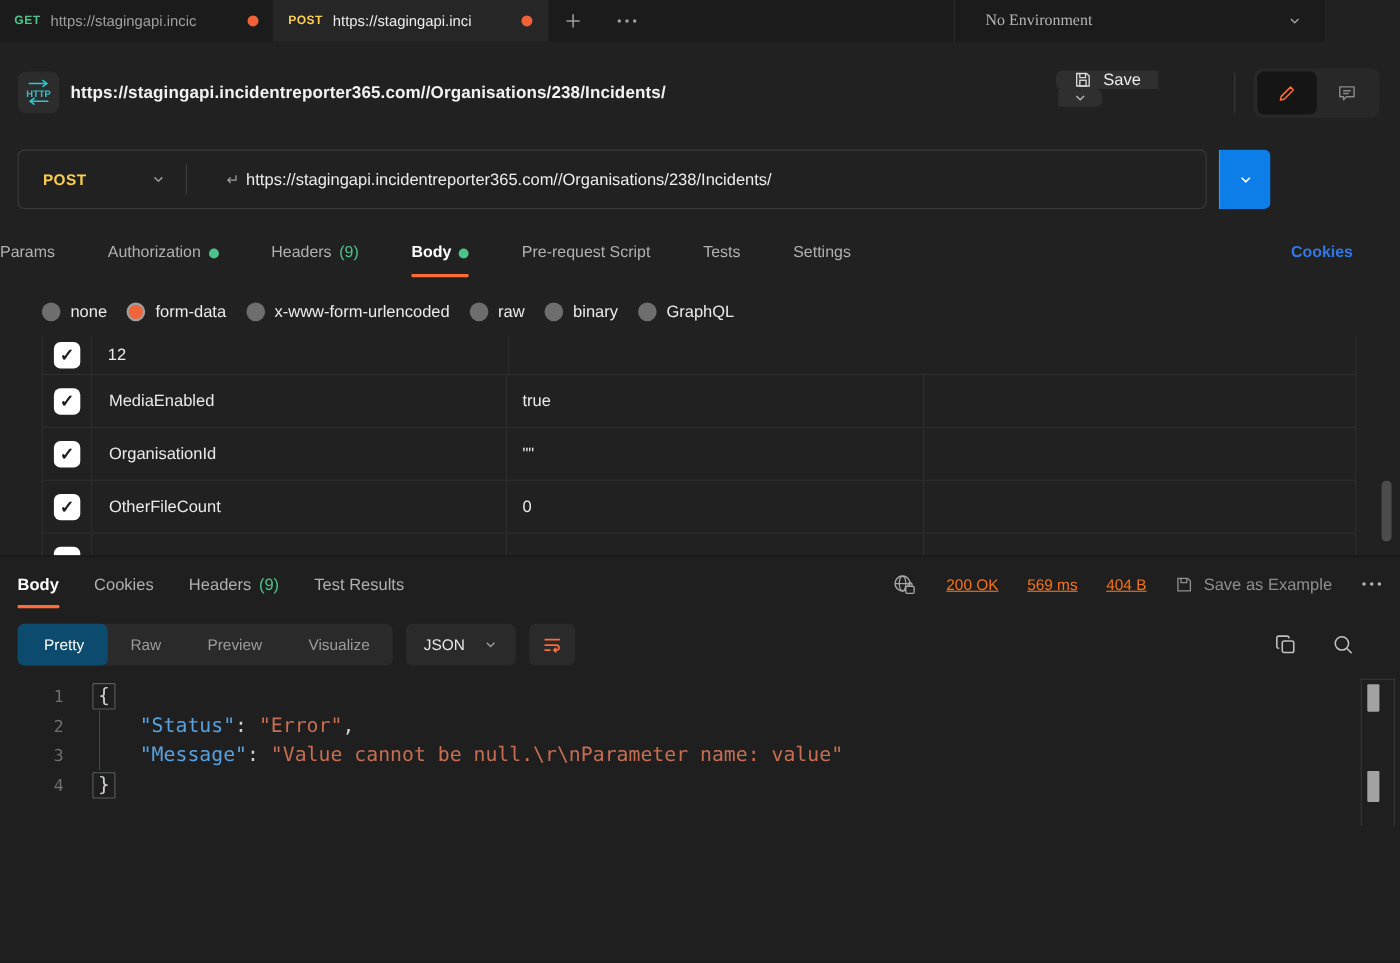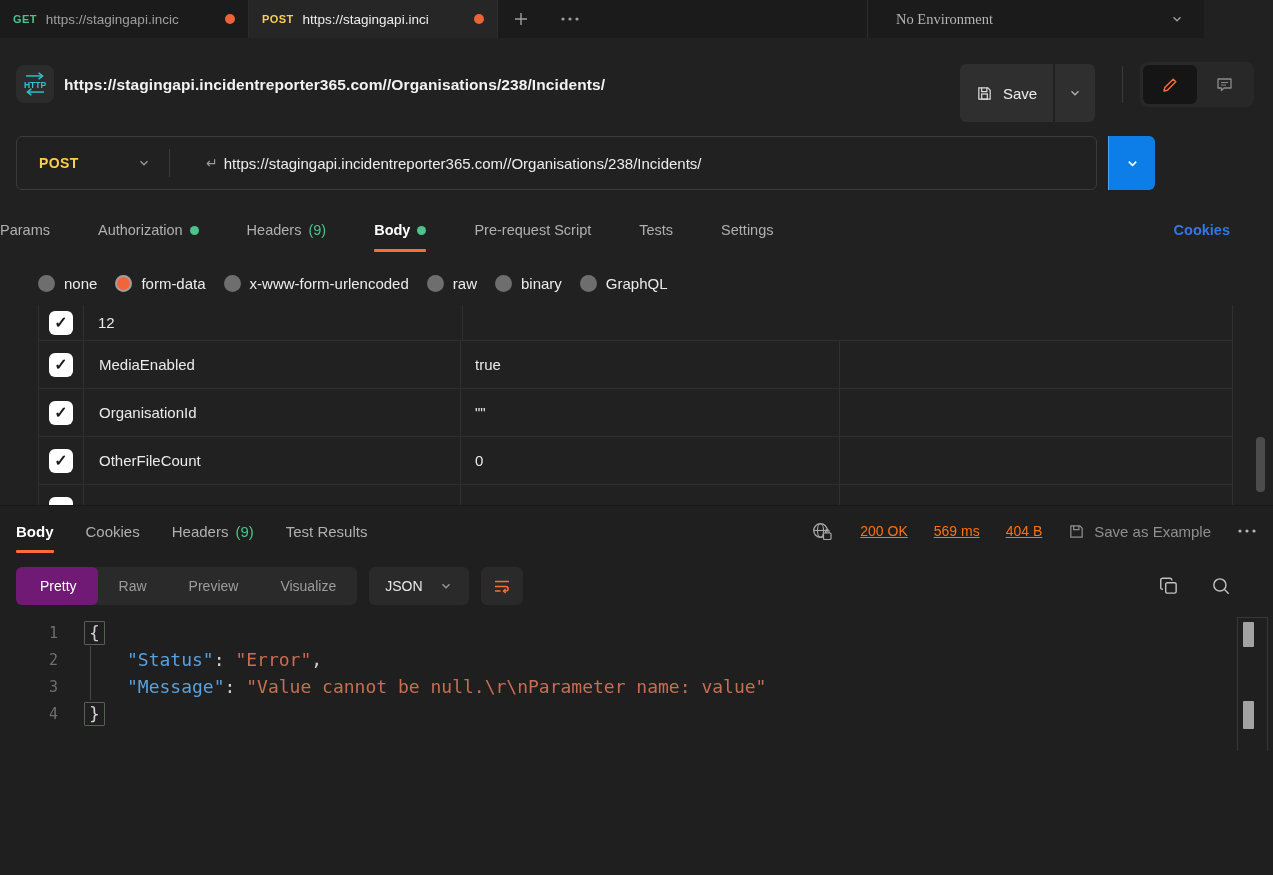--- a/index.html
+++ b/index.html
@@ -29,21 +29,21 @@
   .env { margin-left:auto; width:337px; border-left:1px solid #2e2e2e;
          display:flex; align-items:center; padding:0 20px 0 28px;
          color:#b5b5b5; font-size:14.5px;font-family:Liberation Serif, serif; }
   .env .chev { margin-left:auto; }
 
   
   .http-badge { left:16px; top:65px; width:38px; height:38px; background:#2c2c2c;
                 border-radius:8px; display:grid; place-items:center; }
   .req-title { left:64px; top:76px; font-size:15.5px; font-weight:700; color:#f2f2f2;
                letter-spacing:.1px; white-space:nowrap; }
-  .save-group { left:960px; top:64px; height:58px; display:flex; }
+  .save-group { left:960px; top:64px; height:58px; display:flex;flex-direction:column; }
   .save-main { display:flex; align-items:center; gap:10px; padding:0 16px;
                background:#2f2f2f; border-radius:6px 0 0 6px; font-size:15px; color:#ededed; }
   .save-caret { width:40px; margin-left:2px; background:#2f2f2f;
                 border-radius:0 6px 6px 0; display:grid; place-items:center; }
   .vdiv1 { left:1122px; top:66px; width:1px; height:37px; background:#3a3a3a; }
   .edit-group { left:1140px; top:62px; width:114px; height:45px; background:#282828;
                 border-radius:8px; display:flex; align-items:center; padding:3px; }
   .edit-btn { width:54px; height:39px; background:#151515; border-radius:6px;
               display:grid; place-items:center; }
   .comment-btn { flex:1; height:39px; display:grid; place-items:center; }
@@ -112,21 +112,21 @@
                align-items:center; font-size:15px; }
   .resp-meta { position:absolute; right:16px; top:0; height:50px; display:flex; gap:26px;
                align-items:center; }
   .green { color:#f97316; font-size:14px;text-decoration:underline; }
   .save-example { display:flex; align-items:center; gap:9px; color:#8f8f8f; font-size:15px; cursor:pointer; }
 
   
   .resp-toolbar { position:absolute; left:16px; top:61px; height:38px; display:flex; gap:12px; }
   .seg-wrap { display:flex; background:#2a2a2a; border-radius:6px; font-size:14px; color:#9c9c9c; }
   .seg { padding:0 21px; display:flex; align-items:center; border-radius:6px; cursor:pointer; }
-  .seg.active { background:#701a75; color:#fff;padding-left:24px; }
+  .seg.active { background:#0c4a6e; color:#fff;padding-left:24px; }
   .json-select { display:flex; align-items:center; gap:16px; padding:0 16px; background:#2a2a2a;
                  border-radius:6px; color:#e8e8e8; font-size:14px; cursor:pointer; }
   .wrap-btn { width:42px; background:#2a2a2a; border-radius:6px; display:grid;
               place-items:center; border:none; cursor:pointer; }
   .copy-btn { position:absolute; left:1158px; top:69px; cursor:pointer; }
   .search-btn { position:absolute; left:1210px; top:69px; cursor:pointer; }
 
   
   .code { position:absolute; left:0; top:113px; width:1237px;
           font-family:"DejaVu Sans Mono", monospace; font-size:18px; }

